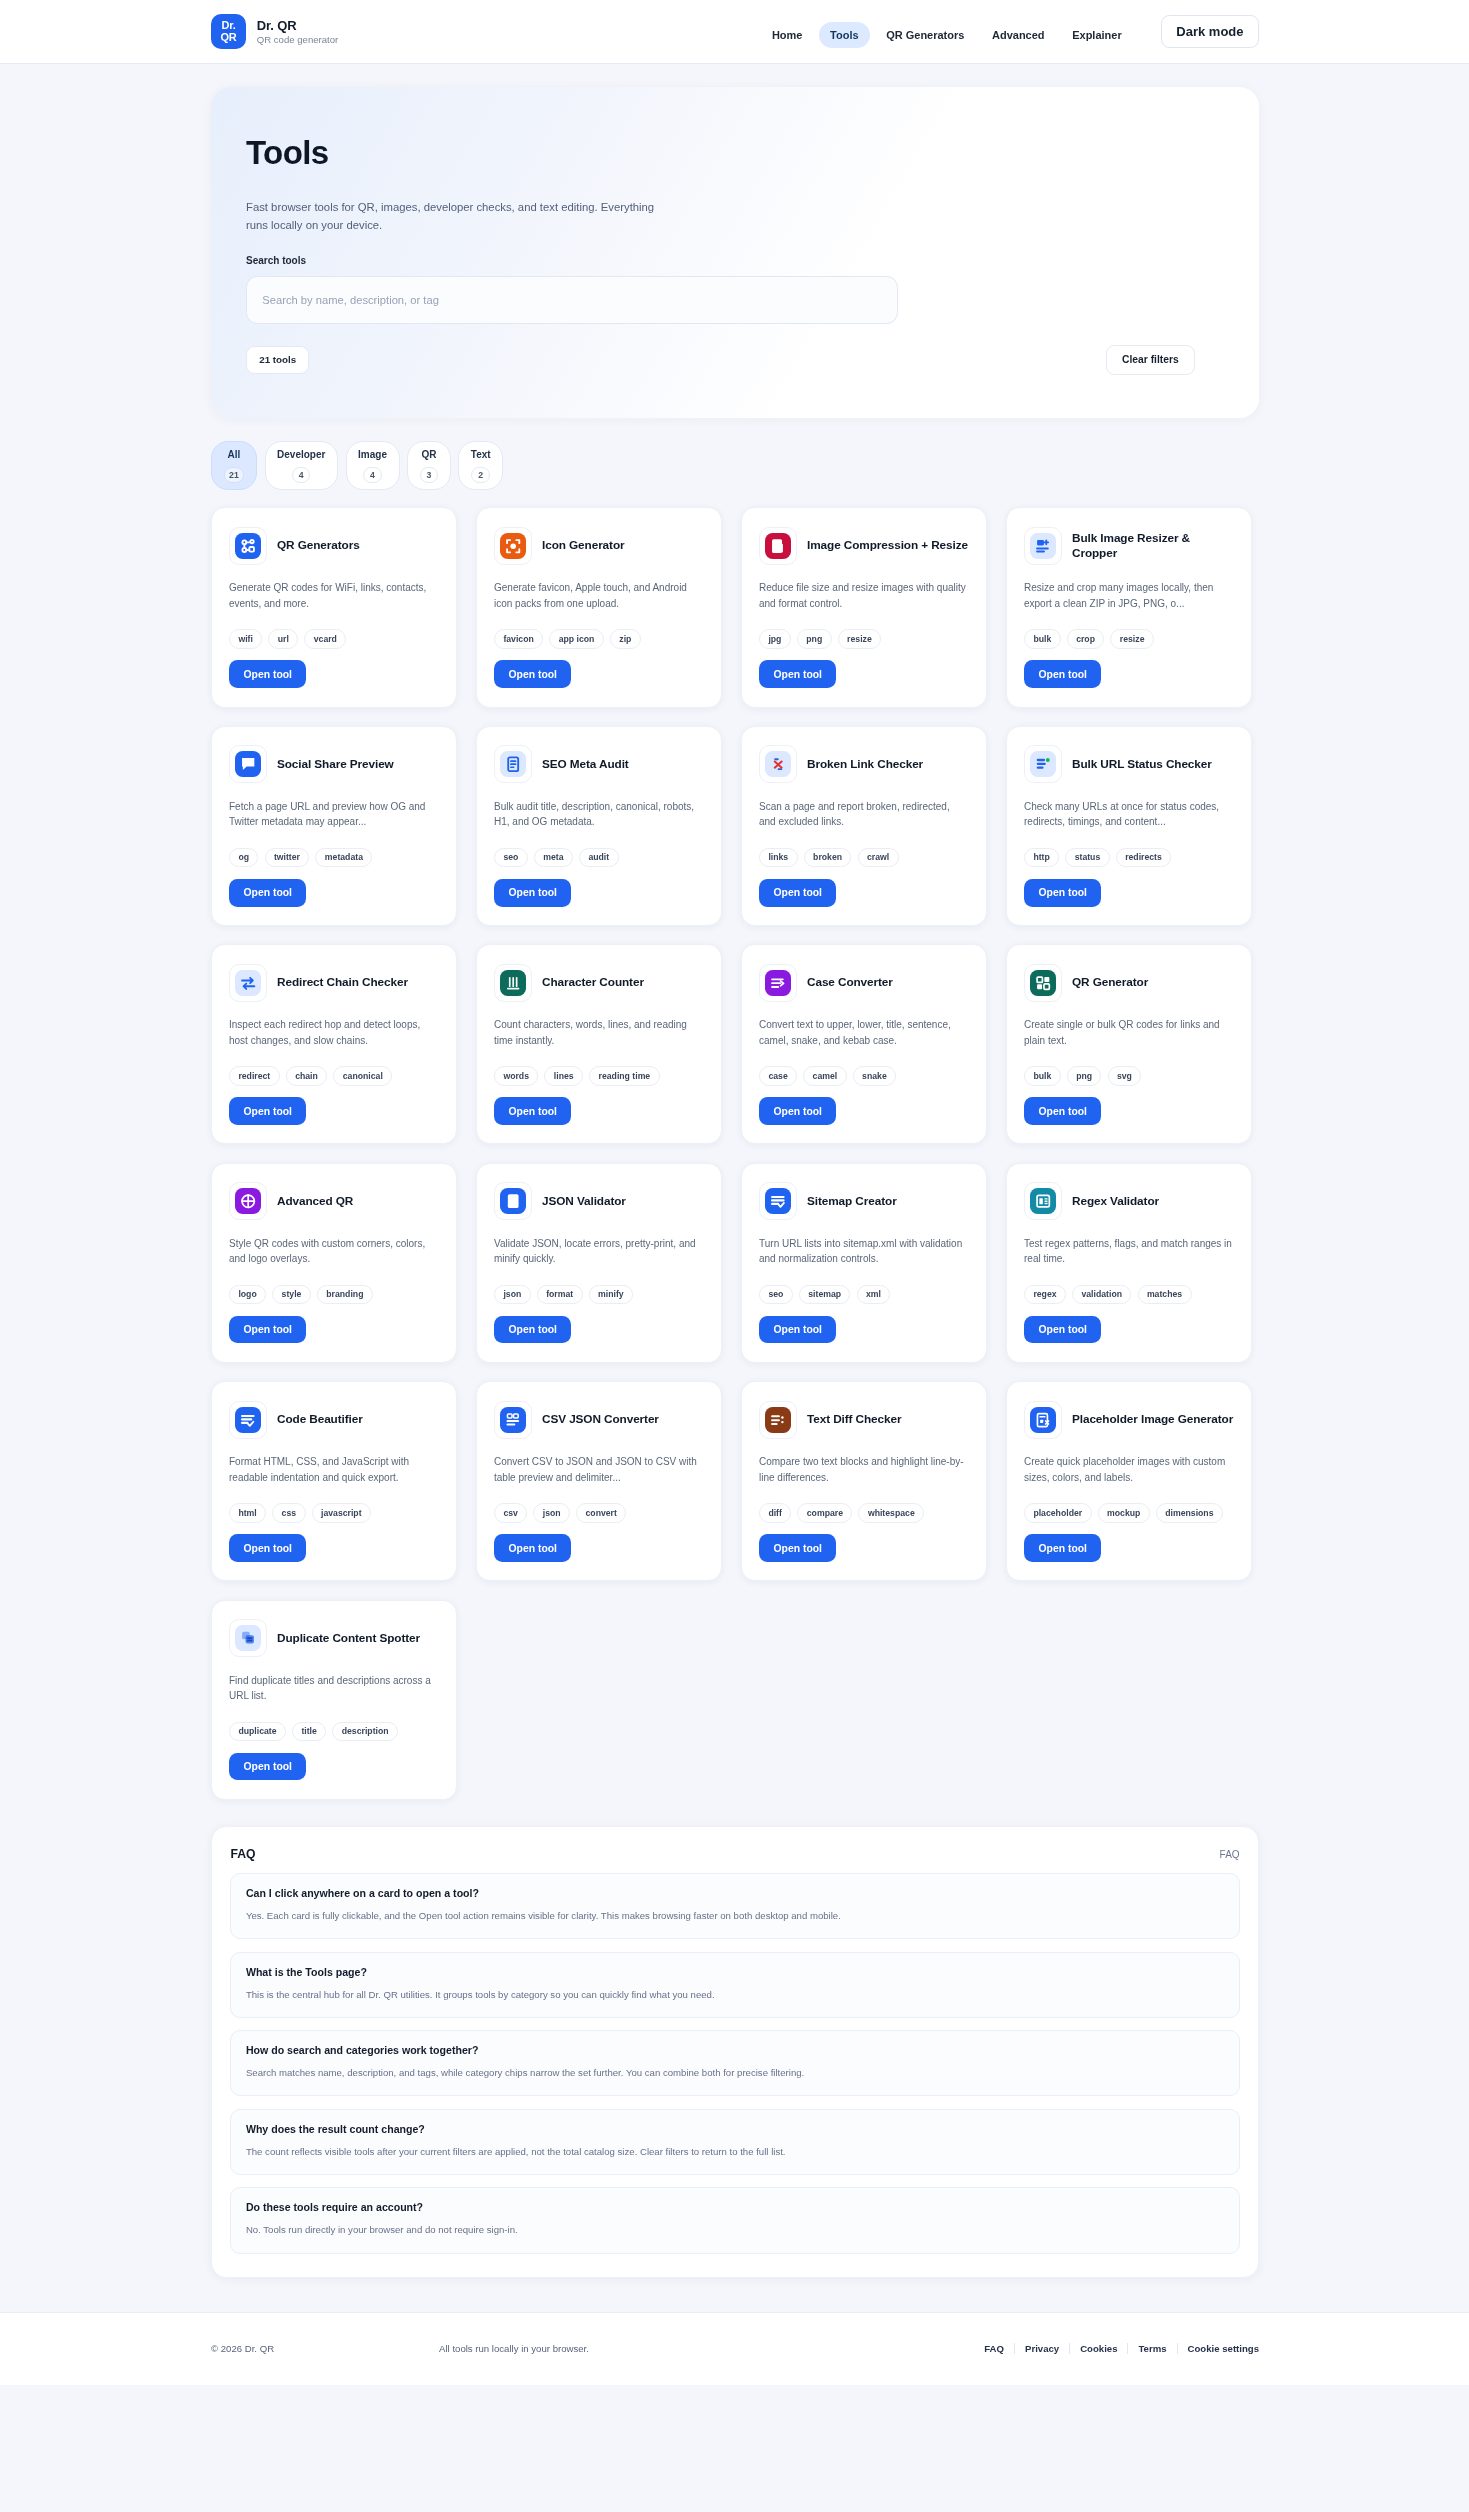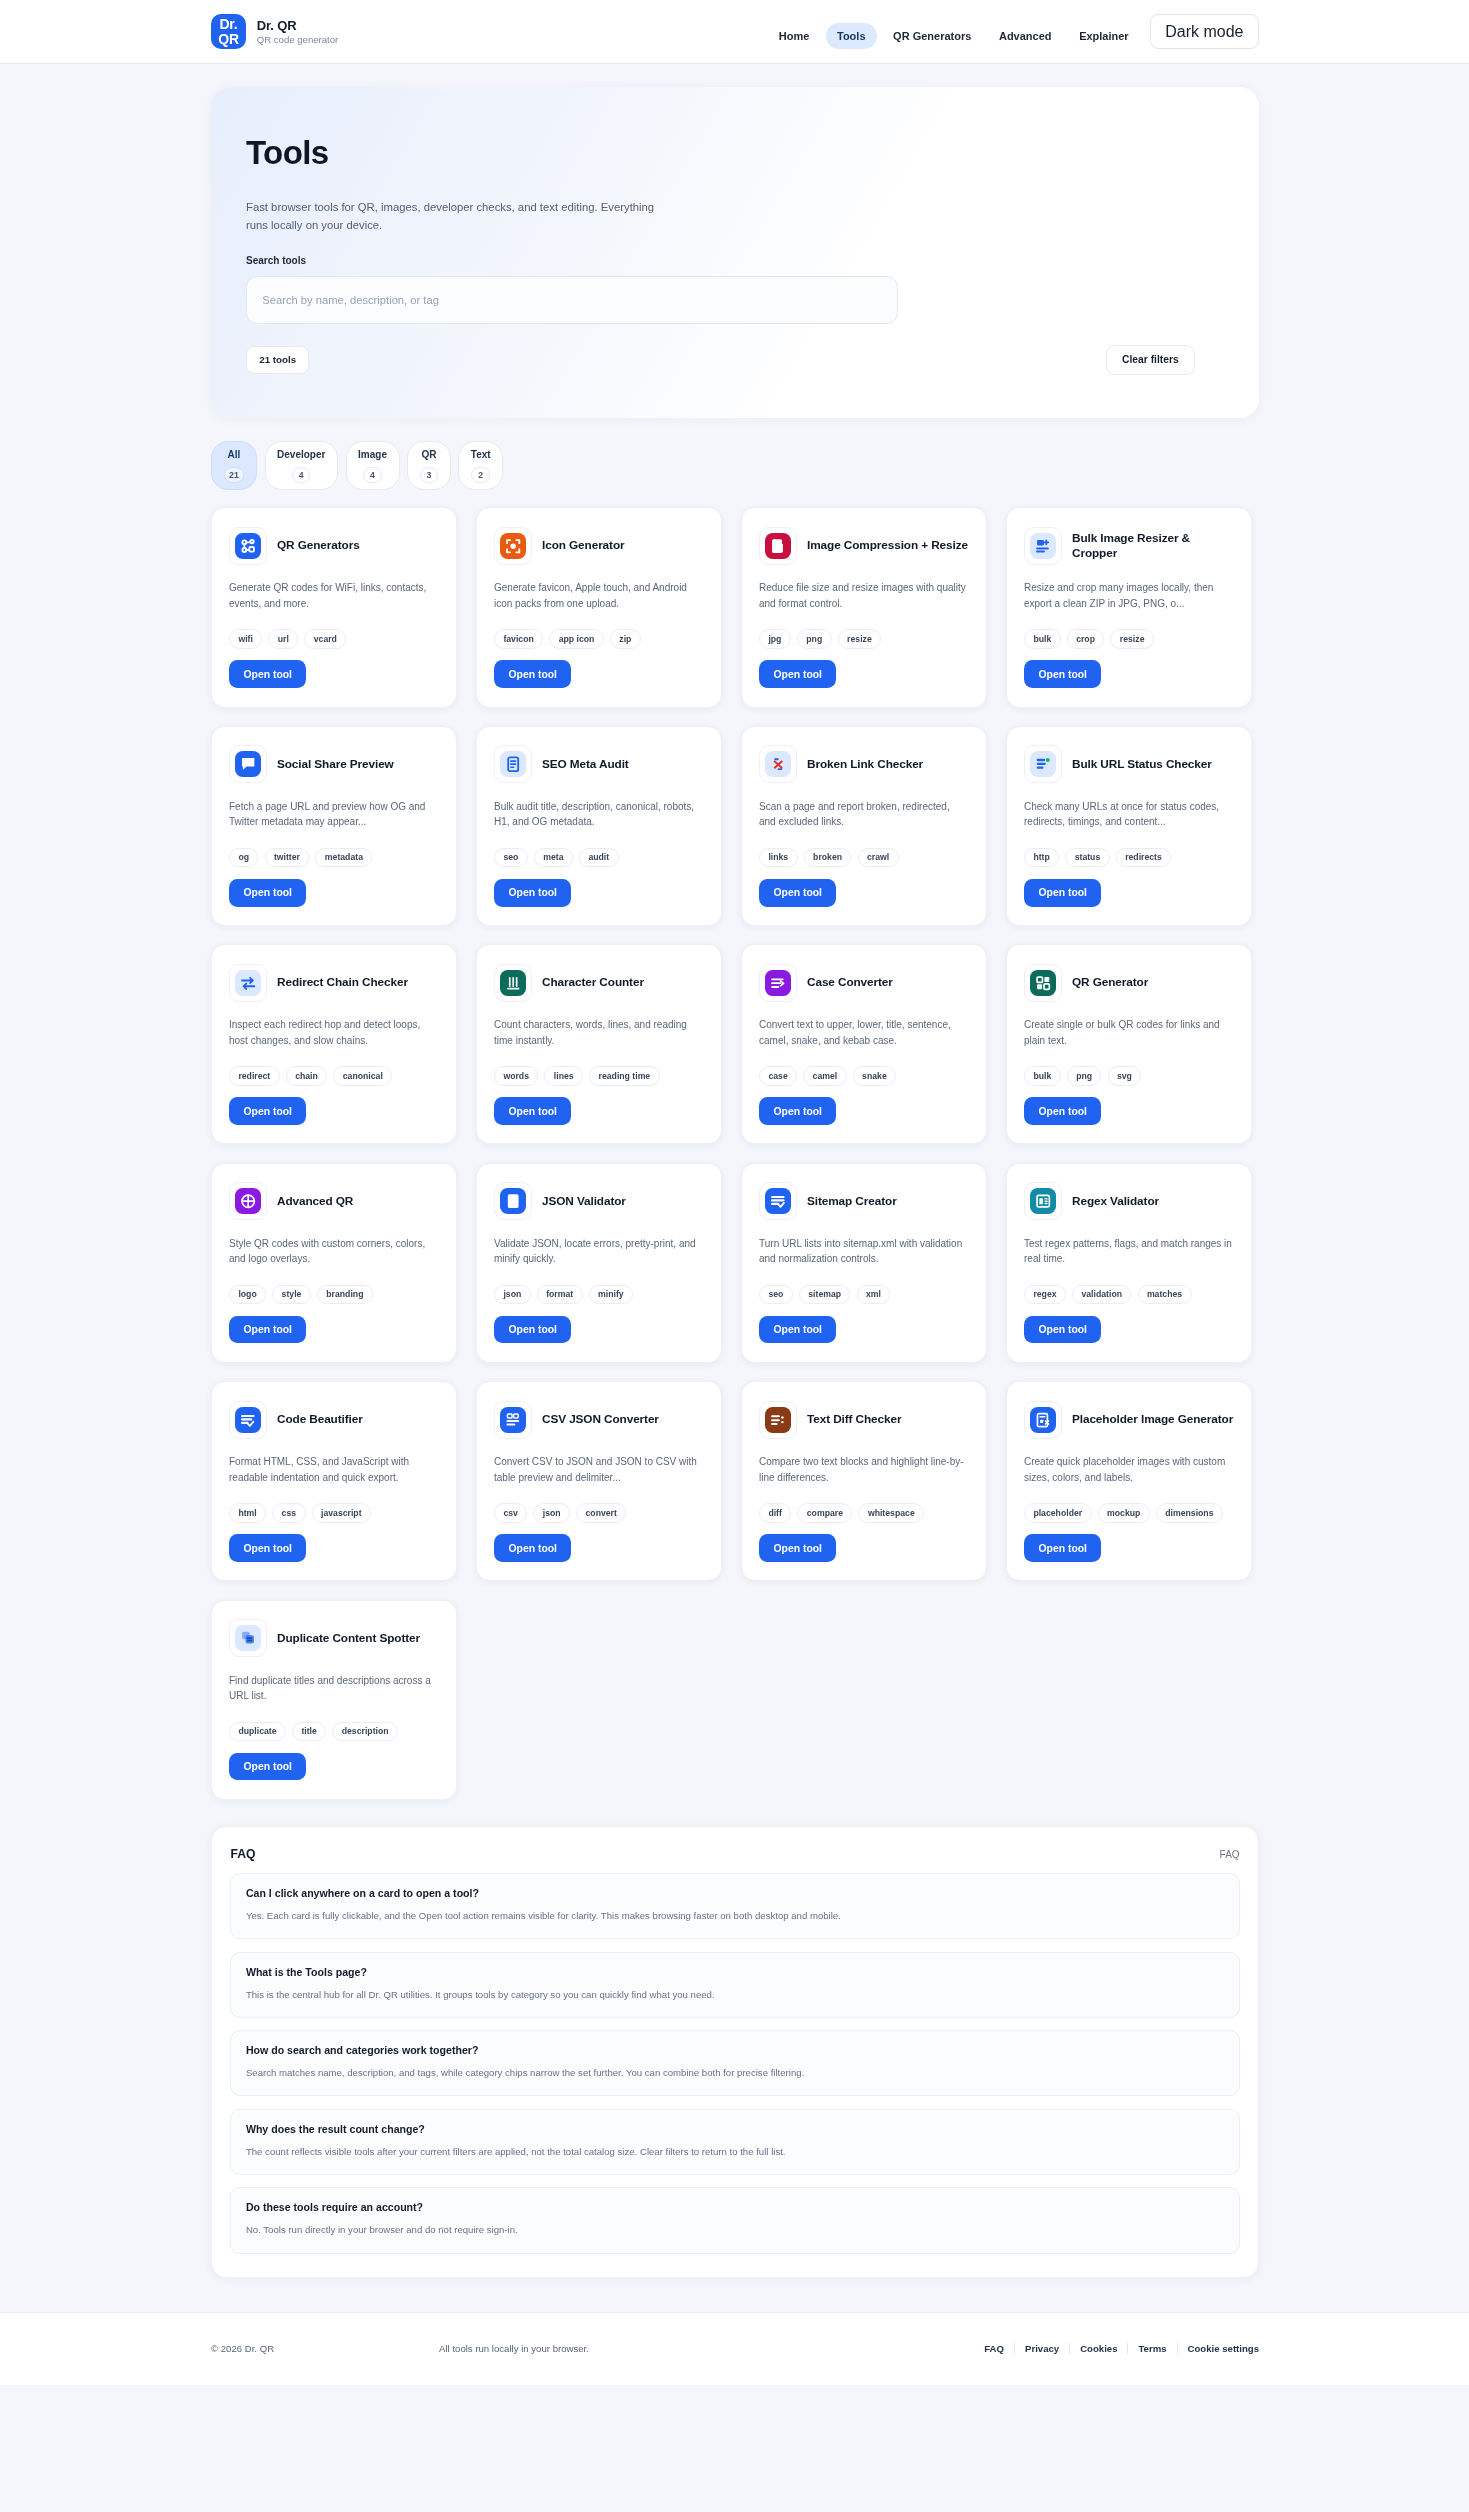--- a/index.html
+++ b/index.html
@@ -18,35 +18,35 @@
     border-bottom: 0.8px solid #e6eaf2;
     display: flex;
     align-items: center;
     padding: 0 211px;
   }
   .brand { display: flex; align-items: center; gap: 10.7px; }
   .brand-logo {
     width: 35px; height: 35px; border-radius: 10px;
     background: #1f63f0; color: #fff;
     display: flex; flex-direction: column; align-items: center; justify-content: center;
-    font-size: 14px; font-weight: 700; line-height: 1.02; letter-spacing: -0.2px;
+    font-size: 11px; font-weight: 700; line-height: 1.02; letter-spacing: -0.2px;
   }
   .brand-text { display: flex; flex-direction: column; gap: 1.5px; }
   .brand-title { font-size: 13px; font-weight: 600; color: #141d2c; letter-spacing: -0.1px; }
   .brand-sub { font-size: 9.6px; color: #7b8699; }
 
   .main-nav { margin-left: auto; display: flex; align-items: flex-end; gap: 4.6px; }
   .nav-link {
     font-size: 11px; font-weight: 600; color: #1d2736;
     padding: 6.9px 11.5px; border-radius: 17px; text-decoration: none; white-space: nowrap;
   }
   .nav-link.active { background: #dce9ff; color: #13365f; }
   .darkmode-btn {
-    margin-left: 5px;
-    font-size: 16px; font-weight: 400; color: #16202e;
+    margin-left: 23px;
+    font-size: 13px; font-weight: 700; color: #16202e;
     padding: 7.7px 14.5px; border: 0.8px solid #dfe4ee; border-radius: 8.4px;
     background: #fff; cursor: pointer; white-space: nowrap;
     font-family: inherit;
   }
 
   
   .page { padding: 0 211px; }
 
   
   .hero {

